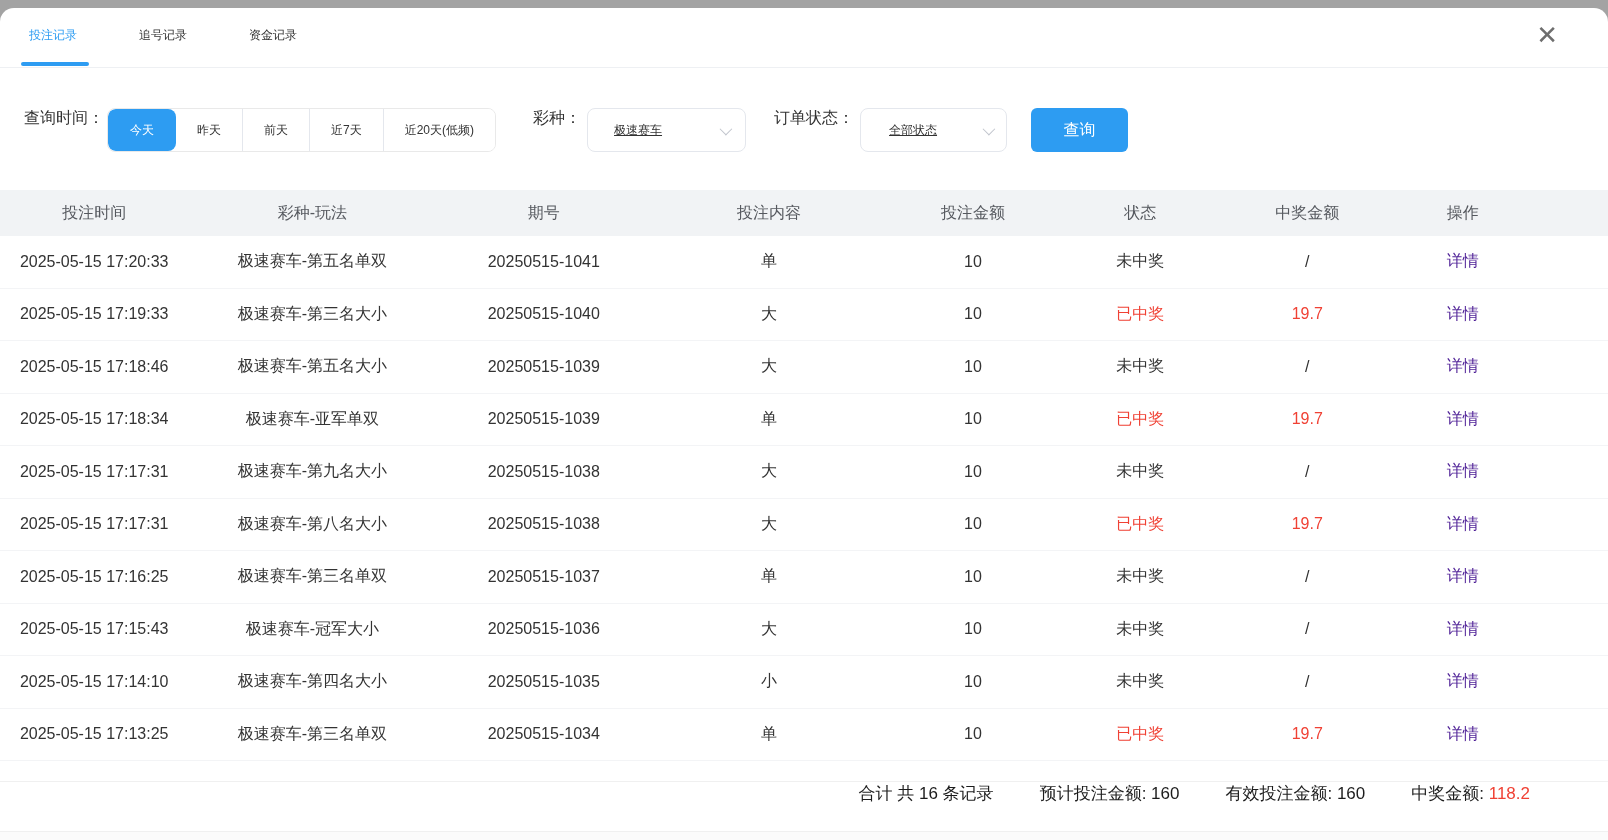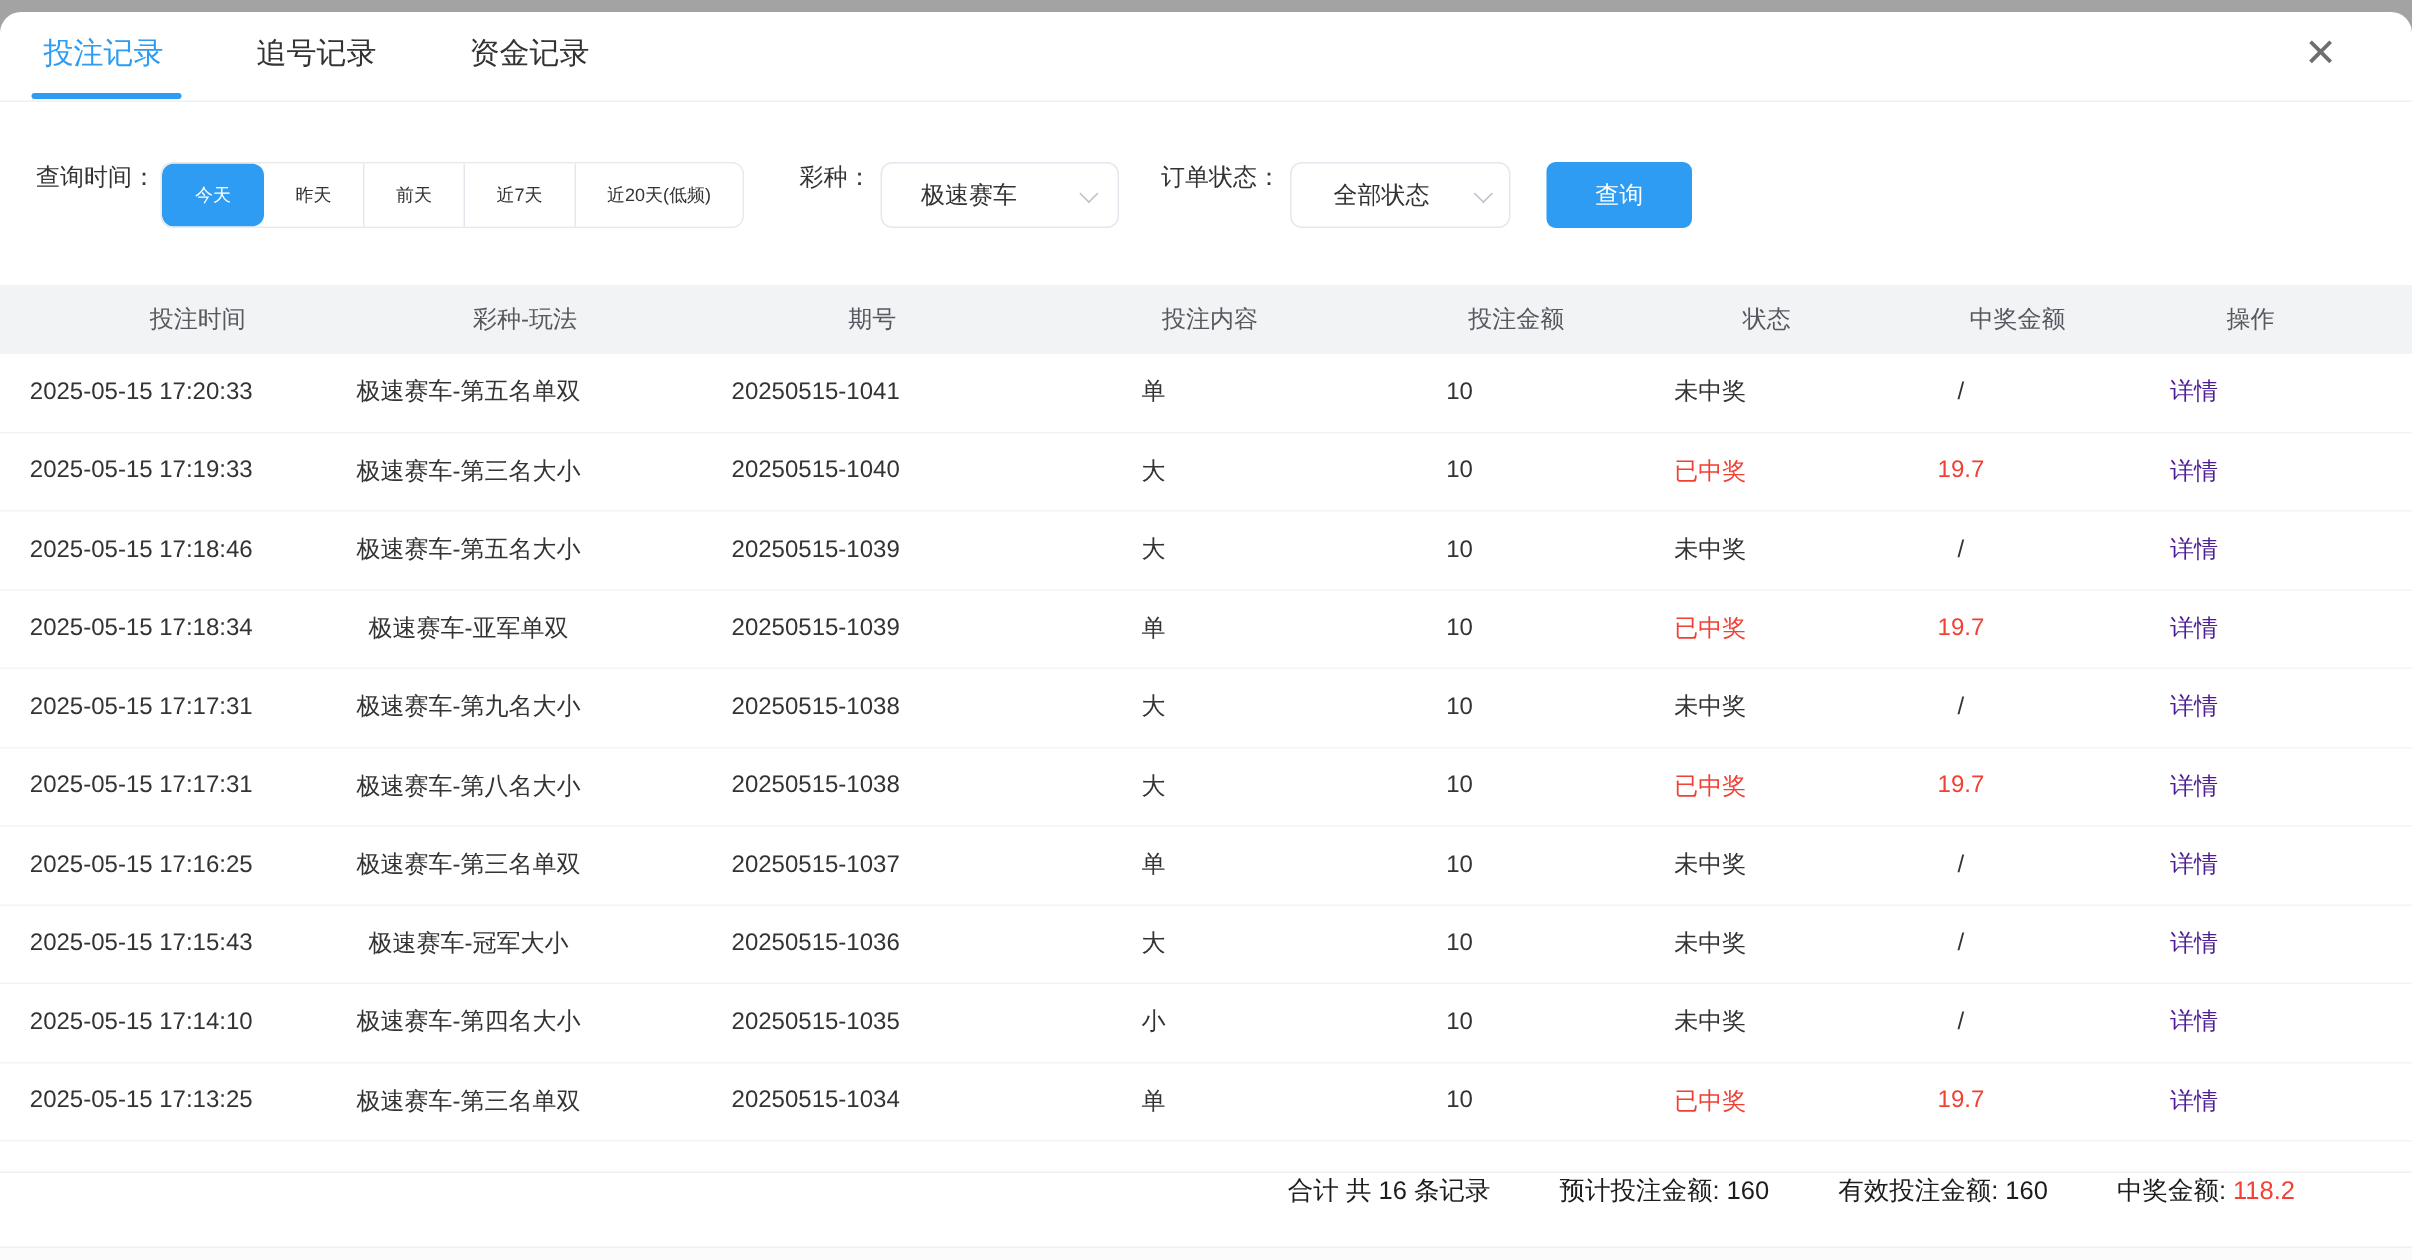--- a/index.html
+++ b/index.html
@@ -4,22 +4,22 @@
 <style>
   * { margin:0; padding:0; box-sizing:border-box; }
   html,body { width:1608px; height:840px; overflow:hidden;
     font-family:"Liberation Sans","DejaVu Sans",sans-serif; background:#a3a3a3; }
   .modal { position:absolute; top:8px; left:0; right:0; bottom:0;
     background:#fff; border-radius:14px 14px 0 0; }
 
   
   .tabbar { position:relative; height:60px; padding-left:29px;
     border-bottom:1px solid #eef0f3; display:flex; align-items:center; }
-  .tab { position:relative; font-size:20px; color:#333; margin-right:62px;
-    height:60px; line-height:56px; cursor:pointer; }
+  .tab { position:relative; font-size:12px; color:#333; margin-right:62px;
+    height:60px; line-height:56px; cursor:pointer;font-family:Liberation Mono, monospace; }
   .tab.active { color:#2d9cf2; }
   .tab.active::after { content:""; position:absolute; left:-8px; right:-12px;
     bottom:2px; height:4px; border-radius:3px; background:#2d9cf2; }
   .close { position:absolute; top:14px; right:50px; font-size:26px;
     color:#6e6e6e; line-height:1; cursor:pointer; font-weight:400; }
 
   
   .filters { display:flex; align-items:flex-start; margin-top:40px; height:44px;
     padding-left:24px; }
   .flabel { font-size:16px; color:#333; white-space:nowrap; }
@@ -27,32 +27,32 @@
     border:1px solid #e9e9e9; border-radius:8px; overflow:hidden; background:#fff; }
   .time-option { display:flex; align-items:center; justify-content:center;
     padding:0 21px; font-size:12px; color:#333; cursor:pointer; background:#fff; }
   .time-option.divided { border-left:1px solid #e4e7ed; }
   .time-option.active { background:#2d9cf2; color:#fff; border-radius:8px;
     padding:0 22px; }
   .lab-lottery { margin-left:37px; }
   .lab-status { margin-left:28px; }
   .select { height:44px; border:1px solid #e4e7ed; border-radius:8px;
     display:flex; align-items:center; justify-content:space-between;
-    font-size:16px; color:#333; margin-left:6px; cursor:pointer; background:#fff; }
+    font-size:12px; color:#333; margin-left:6px; cursor:pointer; background:#fff;text-decoration:underline; }
   .select.lottery { width:159px; padding:0 16px 0 26px; }
   .select.status { width:147px; padding:0 14px 0 28px; }
   .chev { width:9px; height:9px; border-right:1.6px solid #c0c4cc;
     border-bottom:1.6px solid #c0c4cc; transform:rotate(45deg) translateY(-2px); }
   .query-btn { width:97px; height:44px; margin-left:24px; background:#2d9cf2;
     color:#fff; font-size:16px; border:none; border-radius:6px; cursor:pointer; }
 
   
   .table { margin-top:38px; width:100%; font-size:16px; }
   .thead { display:flex; align-items:center; height:46px; background:#f1f3f5;
-    color:#55585e; padding-right:2.4%;justify-content:flex-end; }
+    color:#55585e; padding-right:2.4%; }
   .tr { display:flex; align-items:center; height:52.5px;
     border-bottom:1px solid #f3f4f6; color:#333; padding-right:2.4%; }
   .th,.td { text-align:center; }
   .col-0{width:12%;} .col-1{width:15.8%;} .col-2{width:13.7%;} .col-3{width:15%;}
   .col-4{width:11%;} .col-5{width:10.3%;} .col-6{width:11%;} .col-7{width:8.8%;}
   .red { color:#f04134; }
   .link { color:#4c1d95; cursor:pointer; }
 
   
   .spacer { height:20px; }

